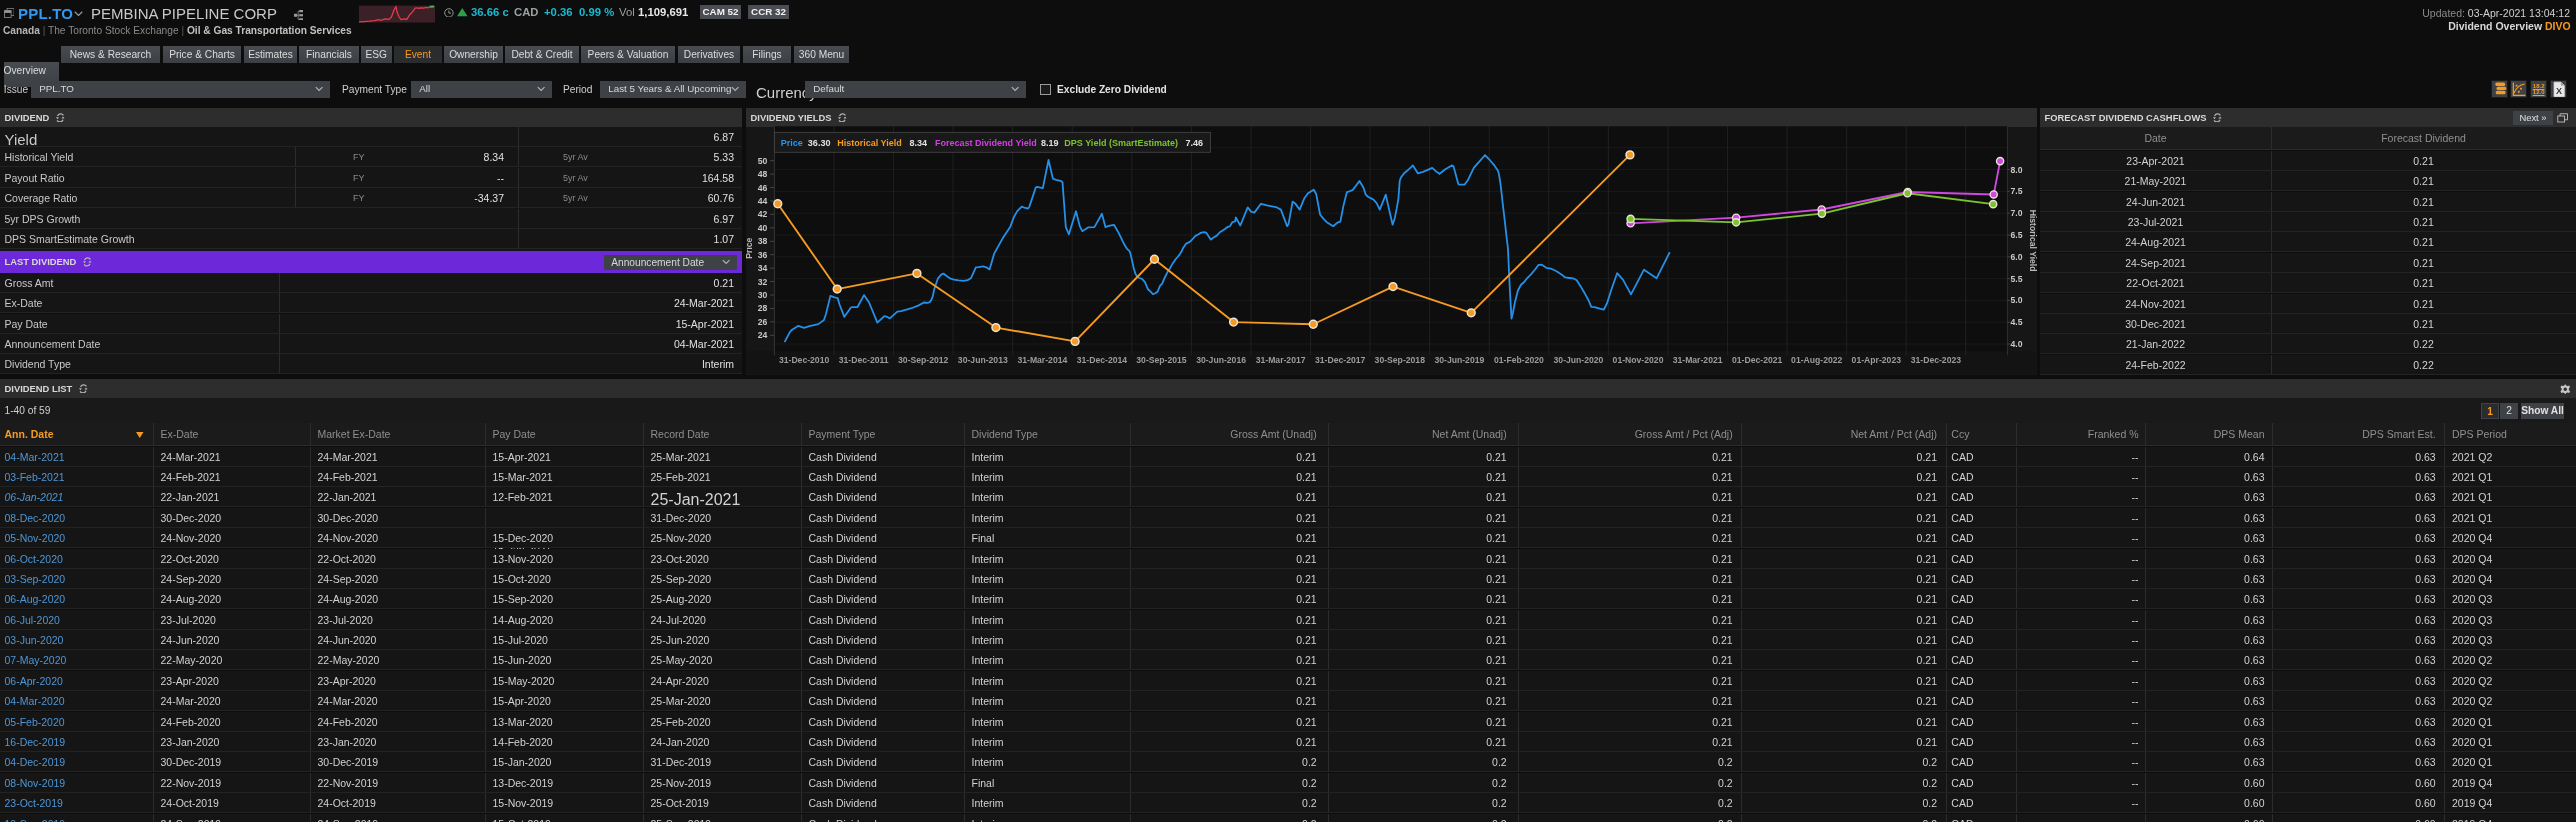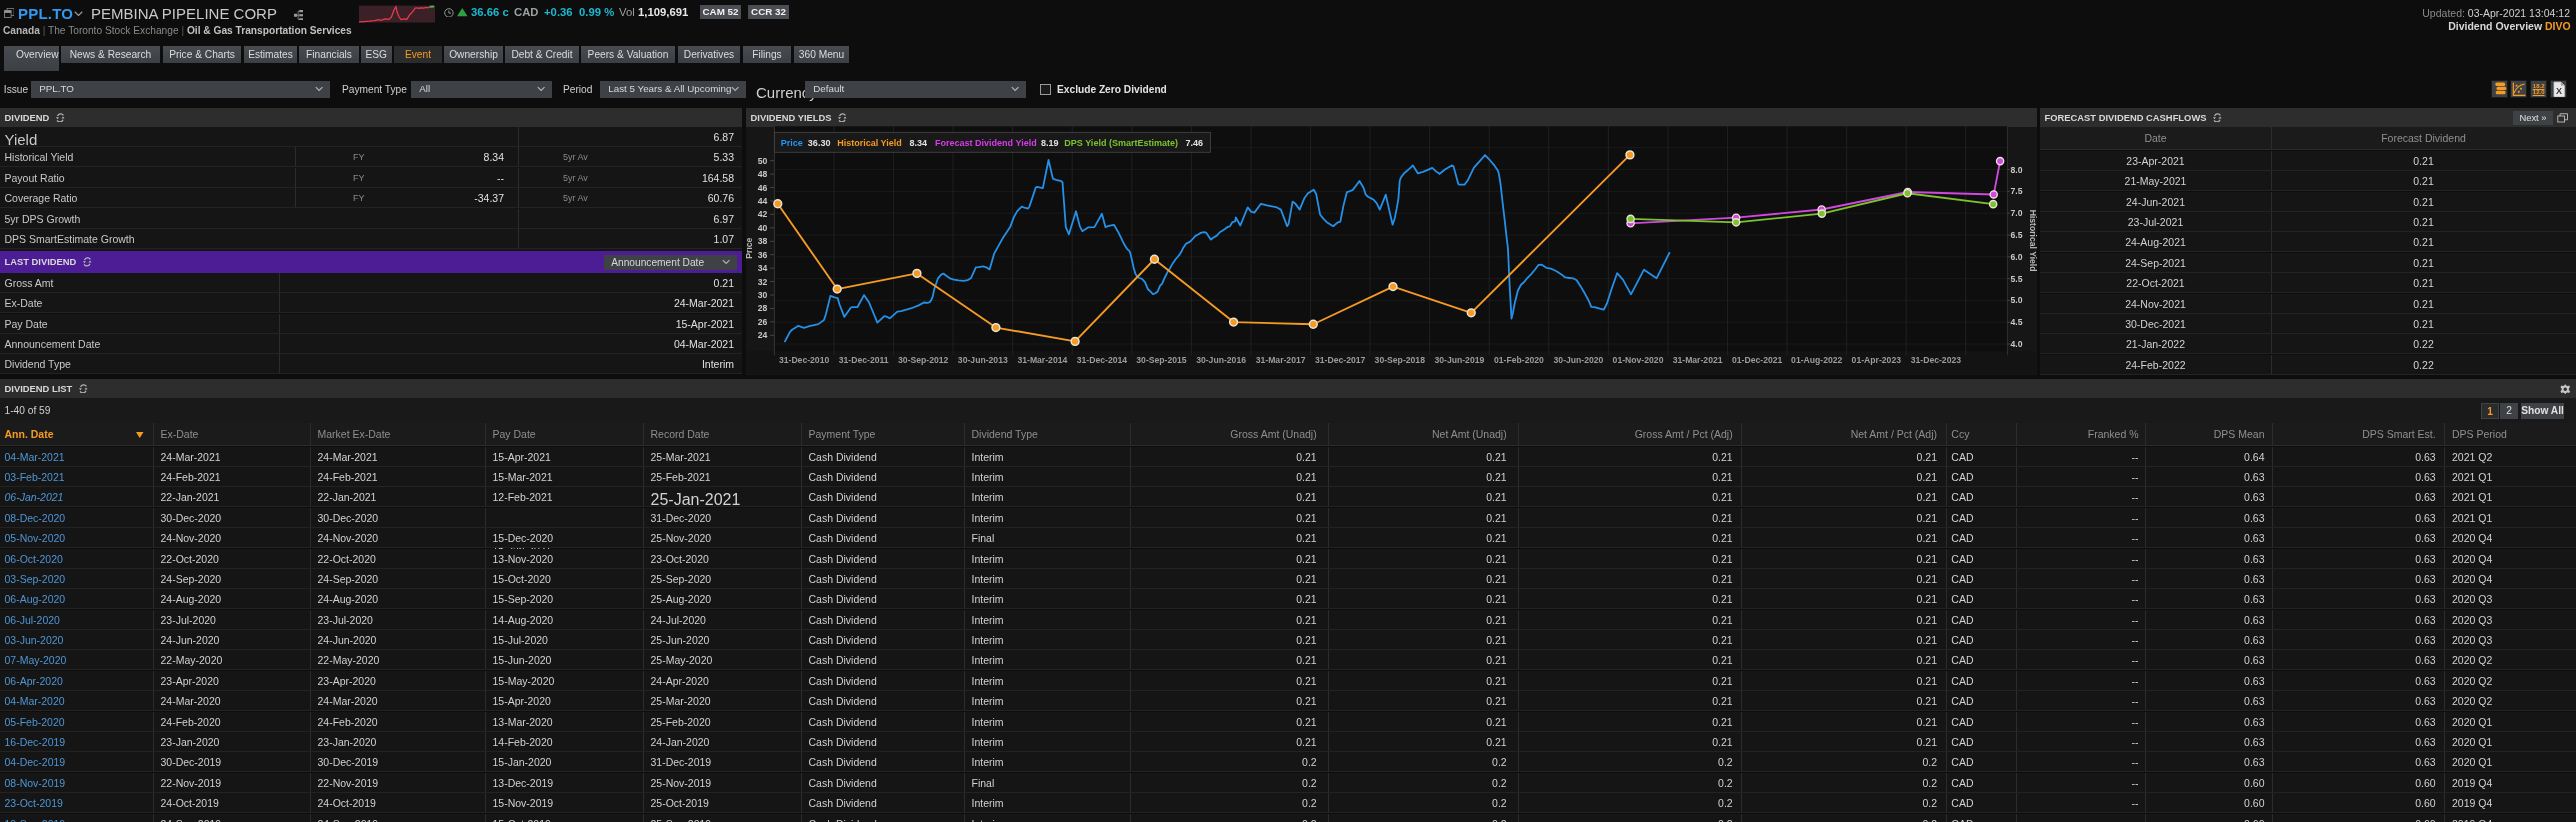--- a/index.html
+++ b/index.html
@@ -38,21 +38,21 @@
 <div class="abs" style="left:514px;top:6px;font-size:11.3px;font-weight:bold;color:#9aa0a3">CAD</div>
 <div class="abs" style="left:544px;top:6px;font-size:11.3px;font-weight:bold;color:#1cb8cf">+0.36</div>
 <div class="abs" style="left:579px;top:6px;font-size:11.3px;font-weight:bold;color:#1cb8cf">0.99 %</div>
 <div class="abs" style="left:619px;top:6px;font-size:11.3px;color:#9aa0a3">Vol</div>
 <div class="abs" style="left:638px;top:6px;font-size:11.3px;font-weight:bold;color:#e8e8e8">1,109,691</div>
 <div class="abs" style="left:700px;top:5.3px;width:41px;height:13.6px;background:#4a4d52;color:#f2f2f2;font-size:9.8px;font-weight:bold;text-align:center;line-height:13.6px">CAM 52</div>
 <div class="abs" style="left:748px;top:5.3px;width:41px;height:13.6px;background:#4a4d52;color:#f2f2f2;font-size:9.8px;font-weight:bold;text-align:center;line-height:13.6px">CCR 32</div>
 <div class="abs" style="left:0px;top:6.8px;left:auto;right:6px;font-size:10.5px"><span style="color:#8a8a8a">Updated:</span> <span style="color:#d0d0d0">03-Apr-2021 13:04:12</span></div>
 <div class="abs" style="left:0px;top:20.3px;left:auto;right:5.3px;font-size:10.5px"><span style="color:#d8d8d8;font-weight:bold">Dividend Overview</span> <span style="color:#f59b23;font-weight:bold">DIVO</span></div>
 <div class="abs" style="left:3px;top:25px;font-size:10.2px"><span style="color:#b4b4b4;font-weight:bold">Canada</span><span style="color:#5a5a5a"> | </span><span style="color:#8a8a8a">The Toronto Stock Exchange</span><span style="color:#5a5a5a"> | </span><span style="color:#c2c2c2;font-weight:bold">Oil &amp; Gas Transportation Services</span></div>
-<div class="abs" style="left:3.5px;top:46px;width:55px;height:25px;background:linear-gradient(#484c50,#3c4044);color:#dcdcdc;font-size:10.2px;text-align:right;line-height:17.3px">Overview</div>
+<div class="abs" style="left:3.5px;top:62px;width:55px;height:25px;background:linear-gradient(#484c50,#3c4044);color:#dcdcdc;font-size:10.2px;text-align:left;line-height:17.3px">Overview</div>
 <div class="abs" style="left:61px;top:46px;width:99px;height:17.3px;background:linear-gradient(#484c50,#3c4044);color:#dcdcdc;font-size:10.2px;text-align:center;line-height:17.3px">News &amp; Research</div>
 <div class="abs" style="left:163px;top:46px;width:78px;height:17.3px;background:linear-gradient(#484c50,#3c4044);color:#dcdcdc;font-size:10.2px;text-align:center;line-height:17.3px">Price &amp; Charts</div>
 <div class="abs" style="left:244px;top:46px;width:53px;height:17.3px;background:linear-gradient(#484c50,#3c4044);color:#dcdcdc;font-size:10.2px;text-align:center;line-height:17.3px">Estimates</div>
 <div class="abs" style="left:299px;top:46px;width:60px;height:17.3px;background:linear-gradient(#484c50,#3c4044);color:#dcdcdc;font-size:10.2px;text-align:center;line-height:17.3px">Financials</div>
 <div class="abs" style="left:361px;top:46px;width:30.5px;height:17.3px;background:linear-gradient(#484c50,#3c4044);color:#dcdcdc;font-size:10.2px;text-align:center;line-height:17.3px">ESG</div>
 <div class="abs" style="left:394px;top:46px;width:48px;height:17.3px;background:#2a2c2e;color:#f59b23;font-size:10.2px;text-align:center;line-height:17.3px">Event</div>
 <div class="abs" style="left:444px;top:46px;width:59px;height:17.3px;background:linear-gradient(#484c50,#3c4044);color:#dcdcdc;font-size:10.2px;text-align:center;line-height:17.3px">Ownership</div>
 <div class="abs" style="left:505px;top:46px;width:74px;height:17.3px;background:linear-gradient(#484c50,#3c4044);color:#dcdcdc;font-size:10.2px;text-align:center;line-height:17.3px">Debt &amp; Credit</div>
 <div class="abs" style="left:581px;top:46px;width:94px;height:17.3px;background:linear-gradient(#484c50,#3c4044);color:#dcdcdc;font-size:10.2px;text-align:center;line-height:17.3px">Peers &amp; Valuation</div>
 <div class="abs" style="left:678px;top:46px;width:62px;height:17.3px;background:linear-gradient(#484c50,#3c4044);color:#dcdcdc;font-size:10.2px;text-align:center;line-height:17.3px">Derivatives</div>
@@ -140,21 +140,21 @@
 <div class="abs" style="left:0px;top:209px;width:742px;height:20.4px;border-bottom:0.8px solid #232323">
 <div class="abs" style="left:4.5px;top:3.8px;font-size:10.5px;color:#c9c9c9">5yr DPS Growth</div>
 <div class="abs" style="left:518px;top:0;width:0.8px;height:100%;background:#2c2c2c"></div>
 <div class="abs" style="left:583px;top:3.8px;width:151px;text-align:right;font-size:10.5px;color:#e0e0e0">6.97</div>
 </div>
 <div class="abs" style="left:0px;top:229px;width:742px;height:20.4px;border-bottom:0.8px solid #232323">
 <div class="abs" style="left:4.5px;top:3.8px;font-size:10.5px;color:#c9c9c9">DPS SmartEstimate Growth</div>
 <div class="abs" style="left:518px;top:0;width:0.8px;height:100%;background:#2c2c2c"></div>
 <div class="abs" style="left:583px;top:3.8px;width:151px;text-align:right;font-size:10.5px;color:#e0e0e0">1.07</div>
 </div>
-<div class="abs" style="left:0px;top:251px;width:742px;height:22px;background:#4c1d95"><span style="font-size:9.4px;font-weight:bold;color:#d8d8d8;margin-left:4.5px;line-height:22px;vertical-align:middle">LAST DIVIDEND</span><span style="margin-left:5.3px"><svg width="10.5" height="9.8" viewBox="0 0 14 13" style="vertical-align:-1.5px">
+<div class="abs" style="left:0px;top:251px;width:742px;height:22px;background:#6d28d9"><span style="font-size:9.4px;font-weight:bold;color:#d8d8d8;margin-left:4.5px;line-height:22px;vertical-align:middle">LAST DIVIDEND</span><span style="margin-left:5.3px"><svg width="10.5" height="9.8" viewBox="0 0 14 13" style="vertical-align:-1.5px">
         <path d="M11.2 3.2 A4.3 4.3 0 0 0 3.4 4.1" fill="none" stroke="#b5b5b5" stroke-width="1.6"></path>
         <path d="M2.8 9.8 A4.3 4.3 0 0 0 10.6 8.9" fill="none" stroke="#b5b5b5" stroke-width="1.6"></path>
         <polygon points="1.2,5.8 5.4,5.8 3.3,8.3" fill="#b5b5b5"></polygon>
         <polygon points="8.6,7.2 12.8,7.2 10.7,4.7" fill="#b5b5b5"></polygon>
       </svg></span><div style="position:absolute;right:5.3px;top:3.8px;width:133px;height:15px;background:#3e4246;color:#d8d8d8;font-size:10.2px;line-height:15px;padding-left:7.5px">Announcement Date<svg style="position:absolute;right:6px;top:4.5px" width="8.3" height="6" viewBox="0 0 11 8">
         <path d="M1 1.5 L5.5 6 L10 1.5" fill="none" stroke="#b5b5b5" stroke-width="1.5"></path>
       </svg></div></div>
 <div class="abs" style="left:0px;top:273px;width:742px;height:20.4px;background:#151515;border-bottom:0.8px solid #232323">
 <div class="abs" style="left:4.5px;top:3.8px;font-size:10.5px;color:#c9c9c9">Gross Amt</div>
 <div class="abs" style="left:279px;top:0;width:0.8px;height:100%;background:#2c2c2c"></div>

